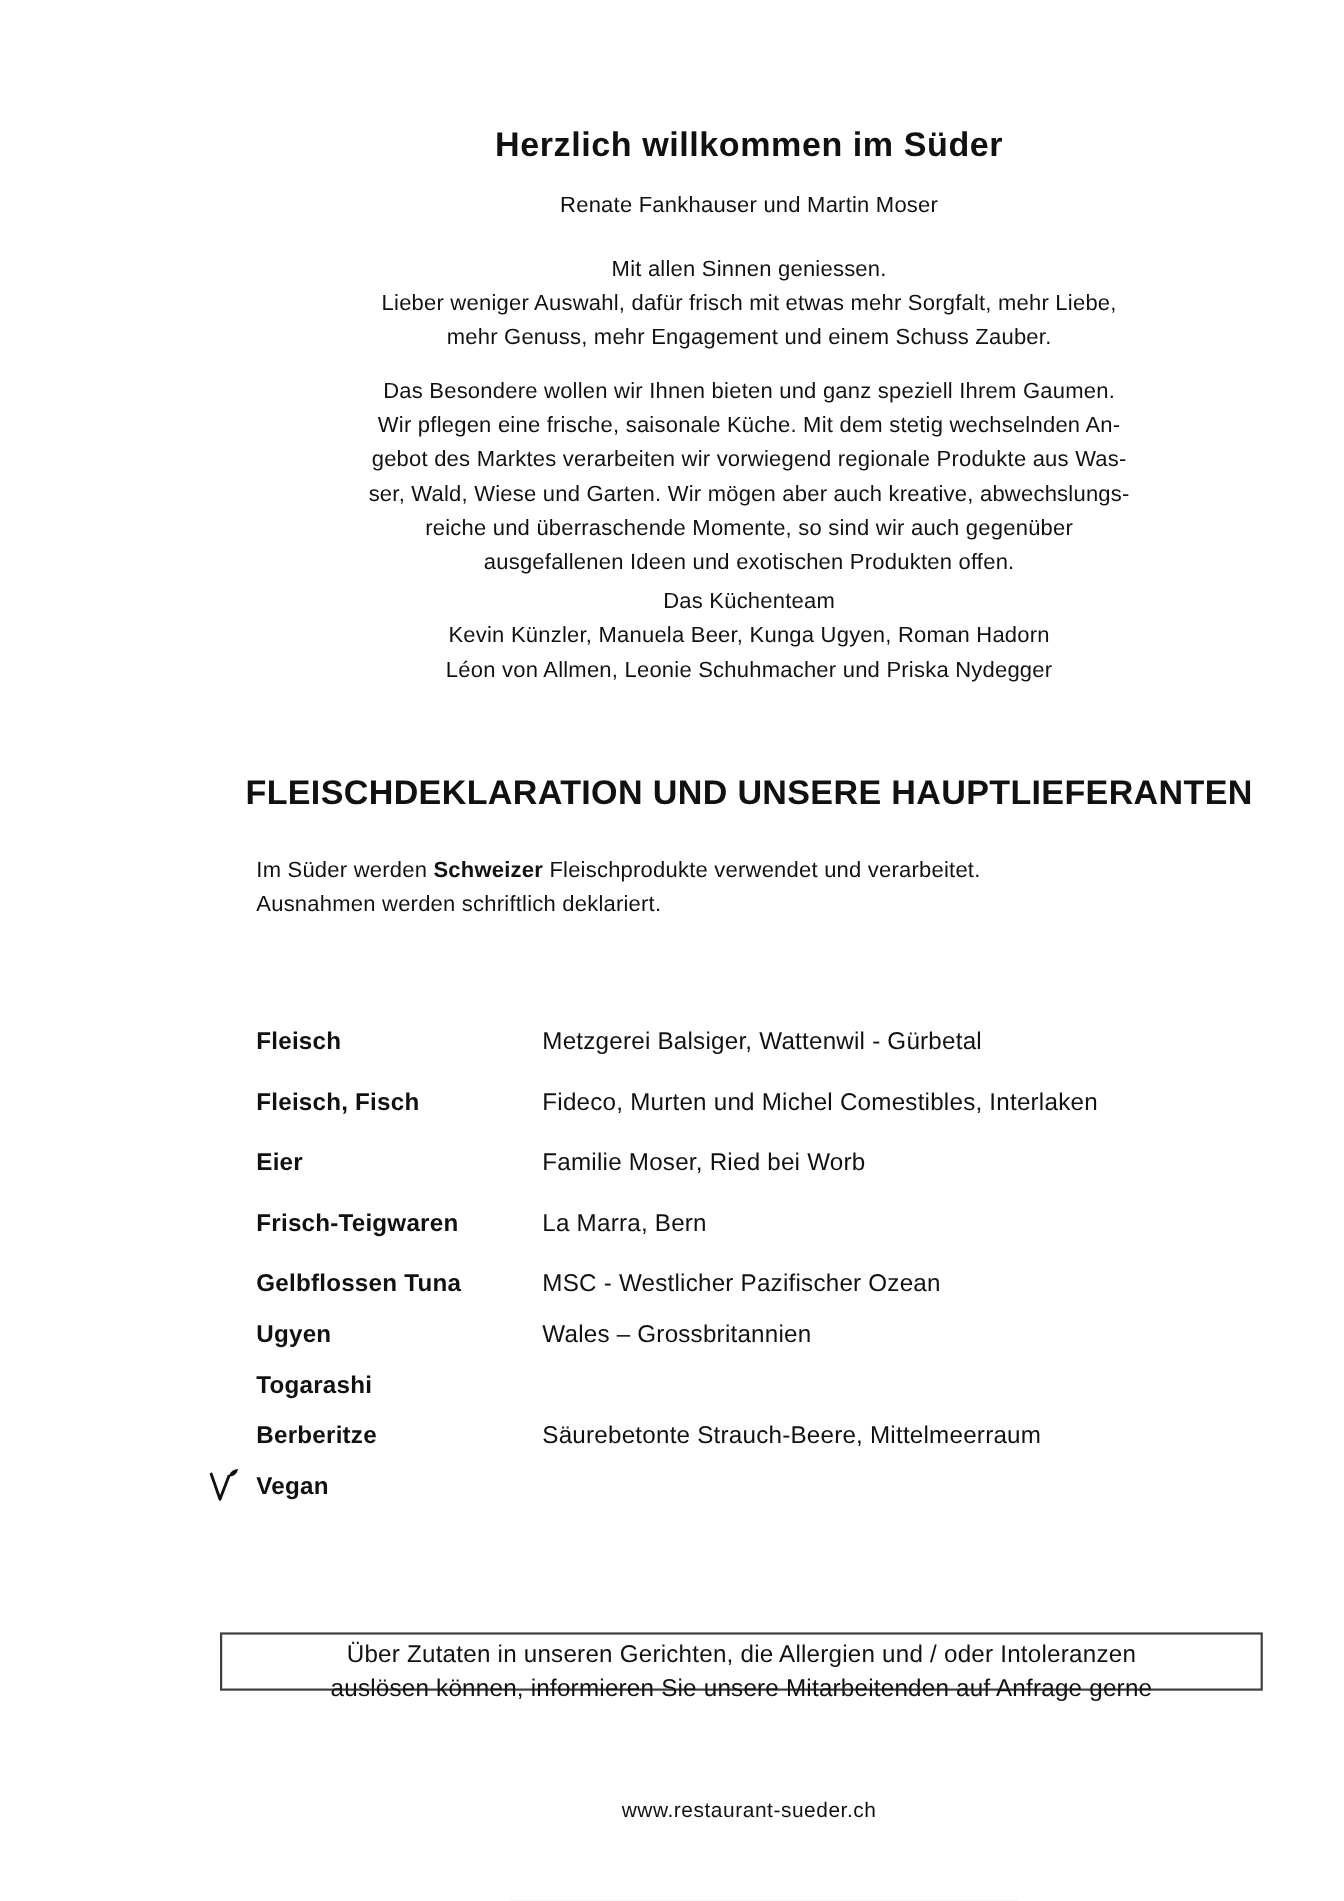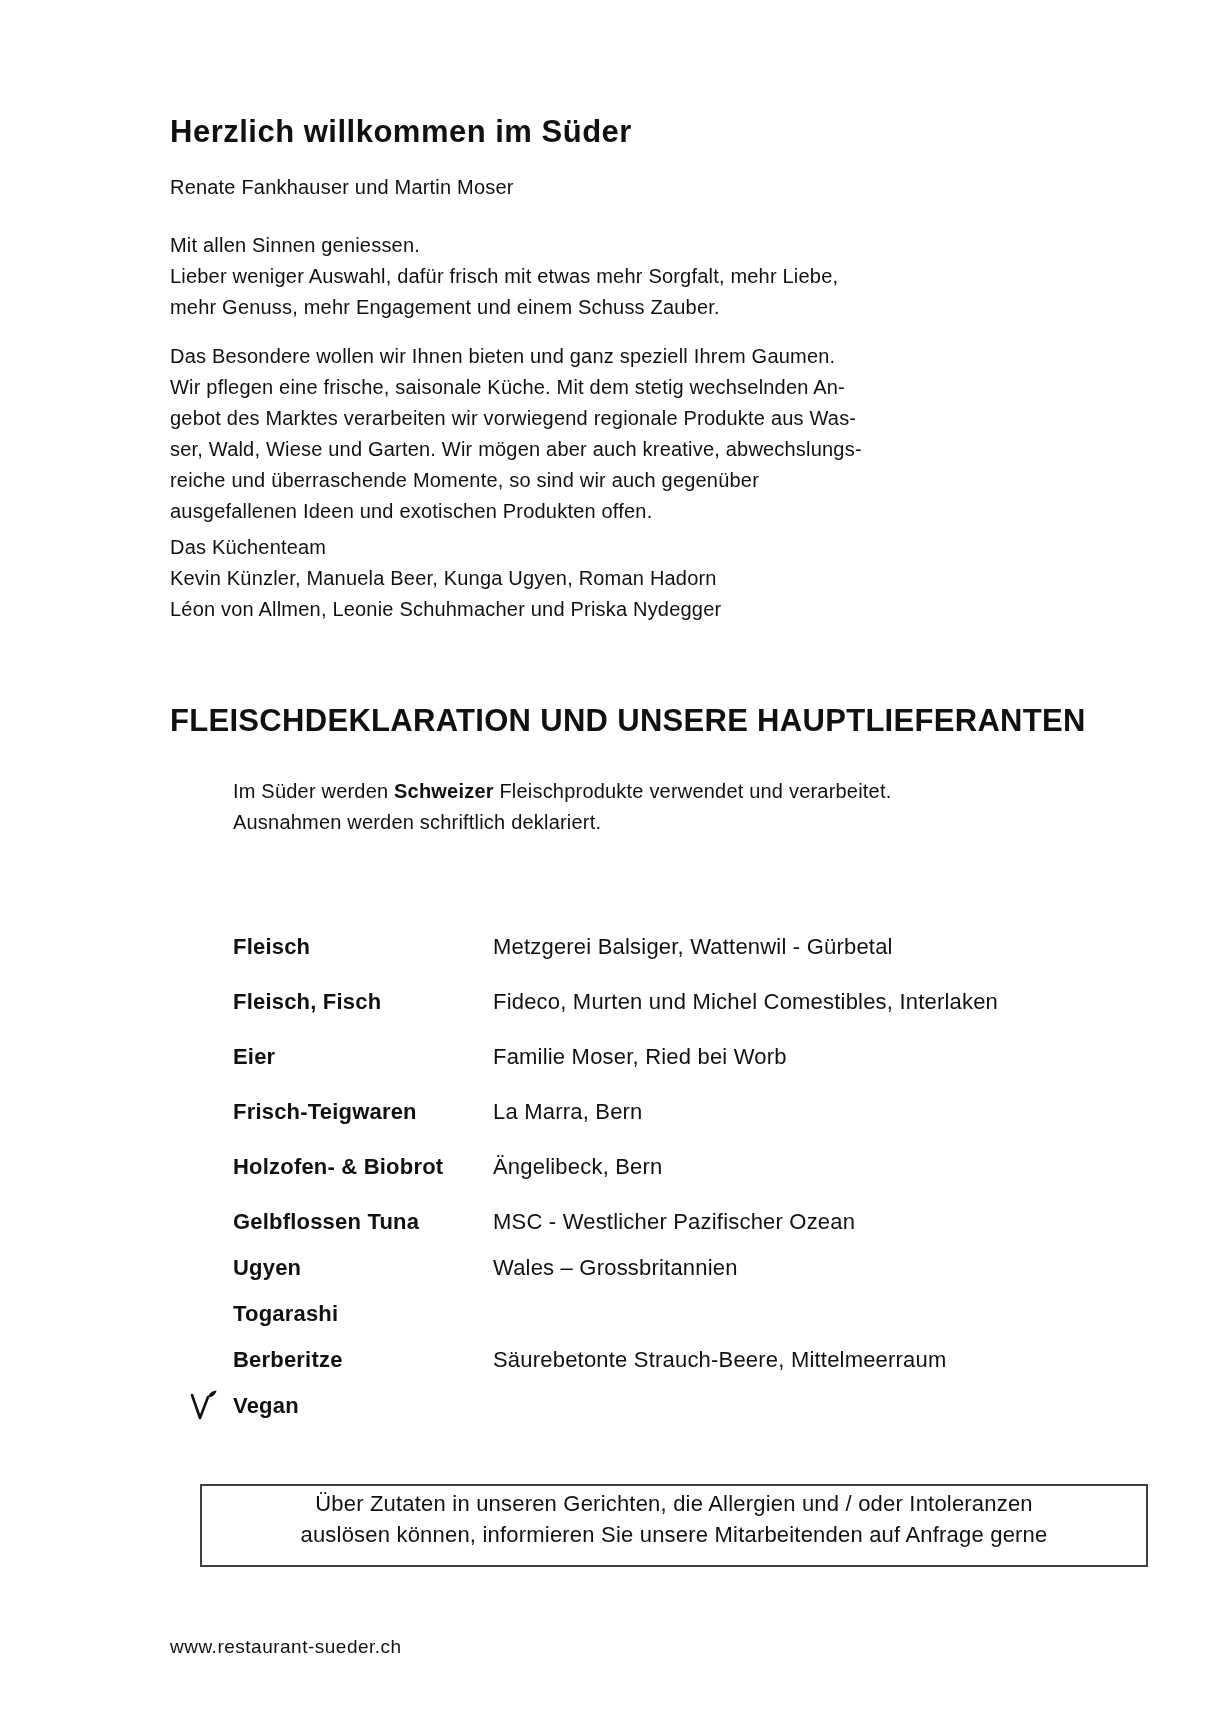--- a/index.html
+++ b/index.html
@@ -8,20 +8,21 @@
     position:relative;
     width:1222px;height:1728px;
     margin:0 auto;
     background:#ffffff;
     font-family:"Liberation Sans", sans-serif;
     color:#111111;
     overflow:hidden;
   }
   .band{
     position:absolute;left:170px;right:30px;
+    text-align:center;
   }
   .body-text{
     font-size:20px;line-height:31px;letter-spacing:0.2px;
   }
   .doc-title{
     top:112px;
     font-size:31px;line-height:40px;font-weight:bold;letter-spacing:0.5px;
   }
   .hosts{top:172px;}
   .welcome{top:230px;}
@@ -47,21 +48,21 @@
   .supplier-row.tight{height:46px;}
   .supplier-row .label{
     width:260px;flex:0 0 260px;font-weight:bold;
   }
   .supplier-row .value{flex:1;}
   .vegan-row{position:relative;}
   .vegan-row .icon-wrap{
     position:absolute;left:-45px;top:-3px;width:30px;height:32px;
   }
   .allergy-box{
-    position:absolute;left:200px;top:1484px;width:948px;height:83px;
+    position:absolute;left:200px;top:1484px;width:948px;height:53px;
     box-sizing:border-box;border:2px solid #3f3f3f;
     text-align:center;padding-top:2px;
     font-size:22px;line-height:31px;letter-spacing:0.2px;
   }
   .footer{
     top:1635px;
     font-size:19px;line-height:24px;letter-spacing:0.5px;
   }
 </style>
 </head>
@@ -111,24 +112,20 @@
       <div class="value">Fideco, Murten und Michel Comestibles, Interlaken</div>
     </div>
     <div class="supplier-row">
       <div class="label">Eier</div>
       <div class="value">Familie Moser, Ried bei Worb</div>
     </div>
     <div class="supplier-row">
       <div class="label">Frisch-Teigwaren</div>
       <div class="value">La Marra, Bern</div>
     </div>
-    <div class="supplier-row">
-      <div class="label">Holzofen- &amp; Biobrot</div>
-      <div class="value">Ängelibeck, Bern</div>
-    </div>
     <div class="supplier-row tight">
       <div class="label">Gelbflossen Tuna</div>
       <div class="value">MSC - Westlicher Pazifischer Ozean</div>
     </div>
     <div class="supplier-row tight">
       <div class="label">Ugyen</div>
       <div class="value">Wales – Grossbritannien</div>
     </div>
     <div class="supplier-row tight">
       <div class="label">Togarashi</div>

